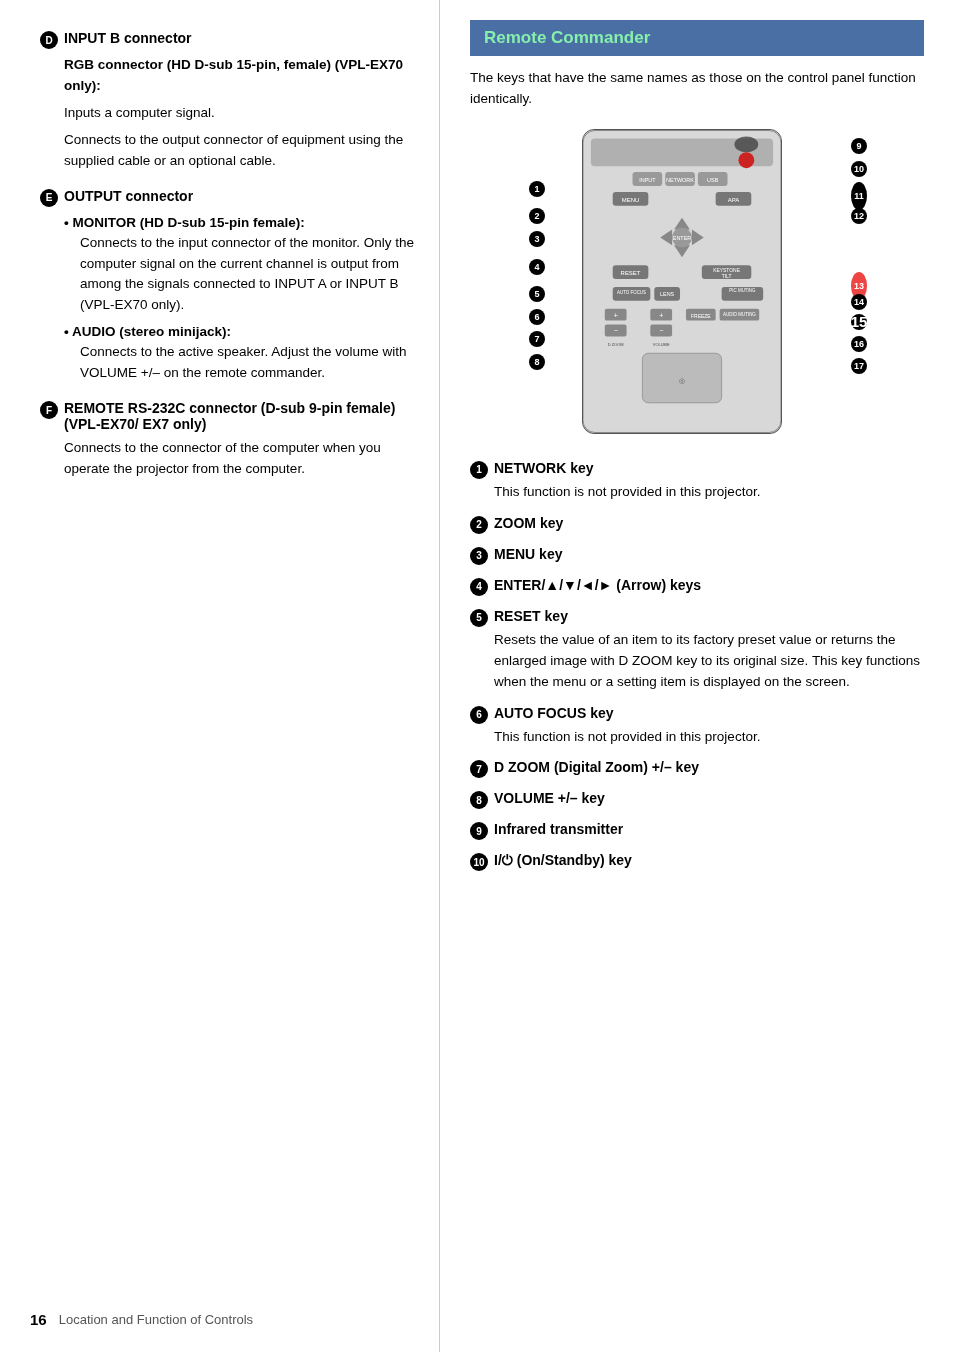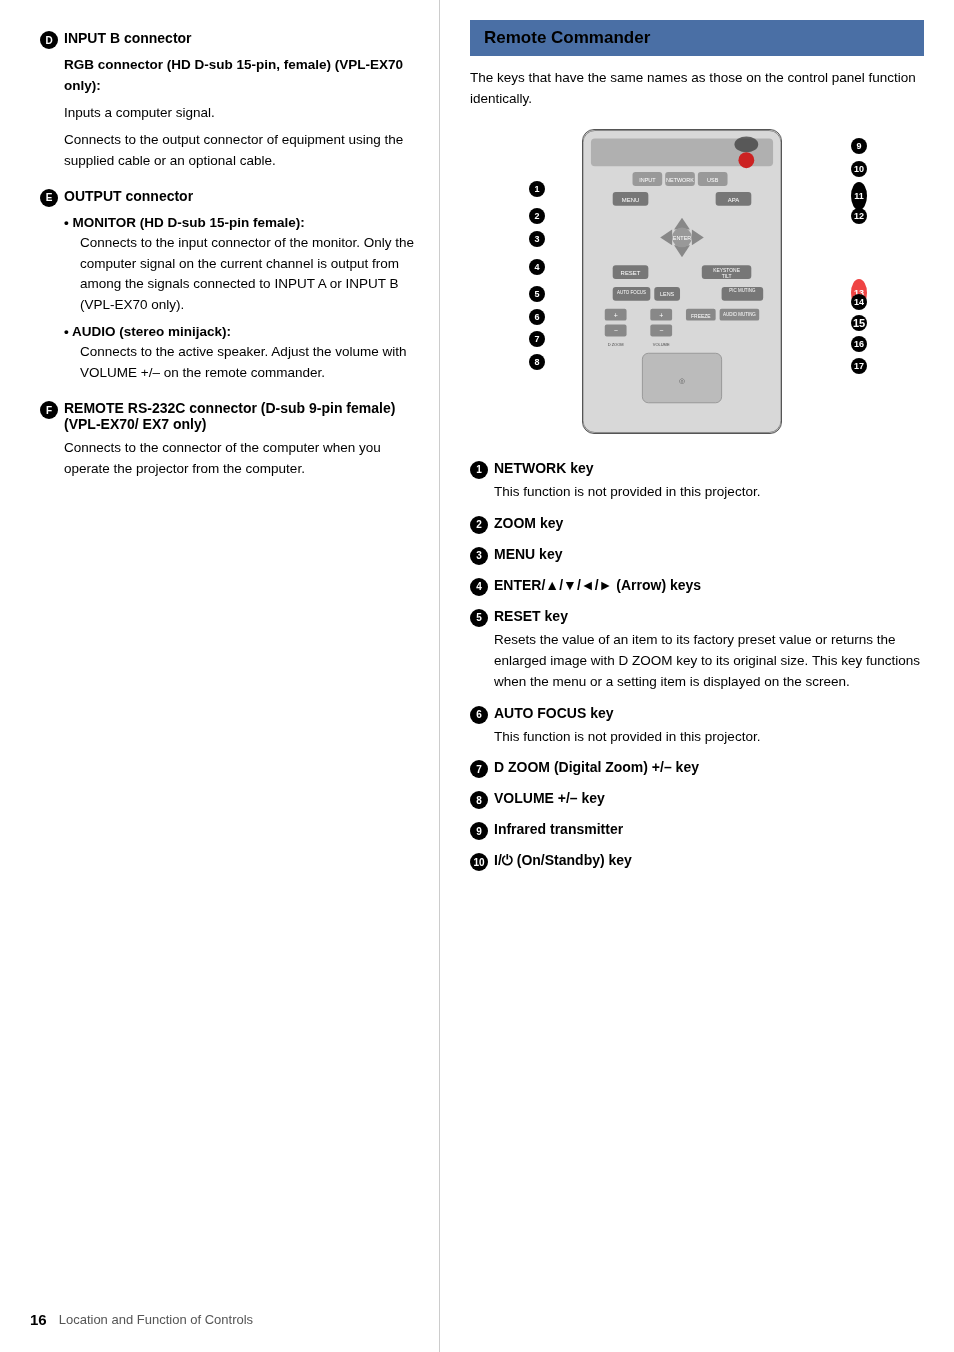--- a/index.html
+++ b/index.html
@@ -96,21 +96,21 @@
       font-size: 13.5px;
       line-height: 1.55;
       margin-top: 14px;
       margin-left: 0;
       margin-bottom: 6px;
     }
 
     
     .rc-header {
       background: #4a6fa5;
-      color: #000000;
+      color: #86efac;
       font-size: 17px;
       font-weight: bold;
       padding: 8px 14px;
       margin-bottom: 12px;
     }
 
     .rc-description {
       font-size: 13.5px;
       line-height: 1.55;
       margin-bottom: 14px;
@@ -299,27 +299,27 @@
         <div style="position:absolute; right:0; top:35px;">
           <span style="display:inline-flex;align-items:center;justify-content:center;width:16px;height:16px;border-radius:50%;background:#000;color:#fff;font-size:9px;font-weight:bold;">10</span>
         </div>
         <div style="position:absolute; right:0; top:58px;">
           <span style="display:inline-flex;align-items:center;justify-content:center;width:16px;height:28px;border-radius:50%;background:#000;color:#fff;font-size:9px;font-weight:bold;">11</span>
         </div>
         <div style="position:absolute; right:0; top:82px;">
           <span style="display:inline-flex;align-items:center;justify-content:center;width:16px;height:16px;border-radius:50%;background:#000;color:#fff;font-size:9px;font-weight:bold;">12</span>
         </div>
         <div style="position:absolute; right:0; top:148px;">
-          <span style="display:inline-flex;align-items:center;justify-content:center;width:16px;height:28px;border-radius:50%;background:#ef4444;color:#fff;font-size:9px;font-weight:bold;margin-top:7px;">13</span>
+          <span style="display:inline-flex;align-items:center;justify-content:center;width:16px;height:28px;border-radius:50%;background:#ef4444;color:#fff;font-size:9px;font-weight:bold;">13</span>
         </div>
         <div style="position:absolute; right:0; top:168px;text-decoration:underline;">
           <span style="display:inline-flex;align-items:center;justify-content:center;width:16px;height:16px;border-radius:50%;background:#000;color:#fff;font-size:9px;font-weight:bold;">14</span>
         </div>
         <div style="position:absolute; right:0; top:190px;">
-          <span style="display:inline-flex;align-items:center;justify-content:center;width:16px;height:16px;border-radius:50%;background:#000;color:#fff;font-size:11px;font-weight:bold;">15</span>
+          <span style="display:inline-flex;align-items:center;justify-content:center;width:16px;height:16px;border-radius:50%;background:#000;color:#fff;font-size:15px;font-weight:bold;">15</span>
         </div>
         <div style="position:absolute; right:0; top:210px;">
           <span style="display:inline-flex;align-items:center;justify-content:center;width:16px;height:16px;border-radius:50%;background:#000;color:#fff;font-size:9px;font-weight:bold;">16</span>
         </div>
         <div style="position:absolute; right:0; top:232px;">
           <span style="display:inline-flex;align-items:center;justify-content:center;width:16px;height:16px;border-radius:50%;background:#000;color:#fff;font-size:9px;font-weight:bold;">17</span>
         </div>
       </div>
     </div>
 

